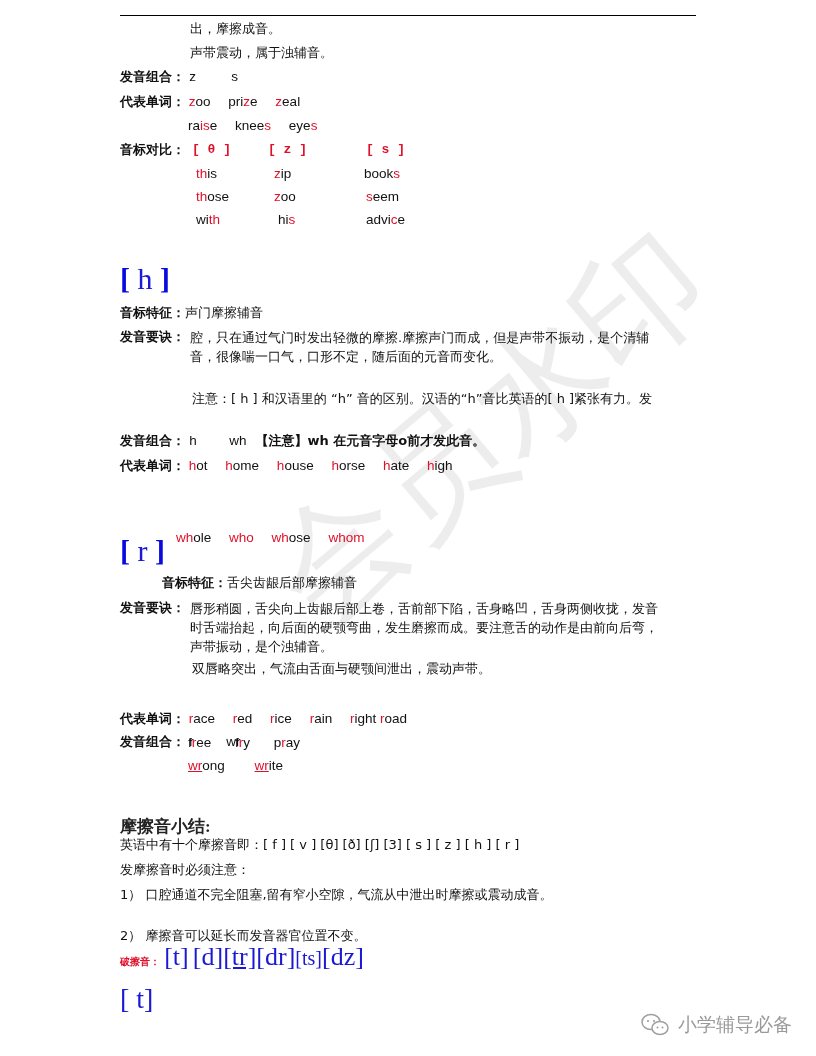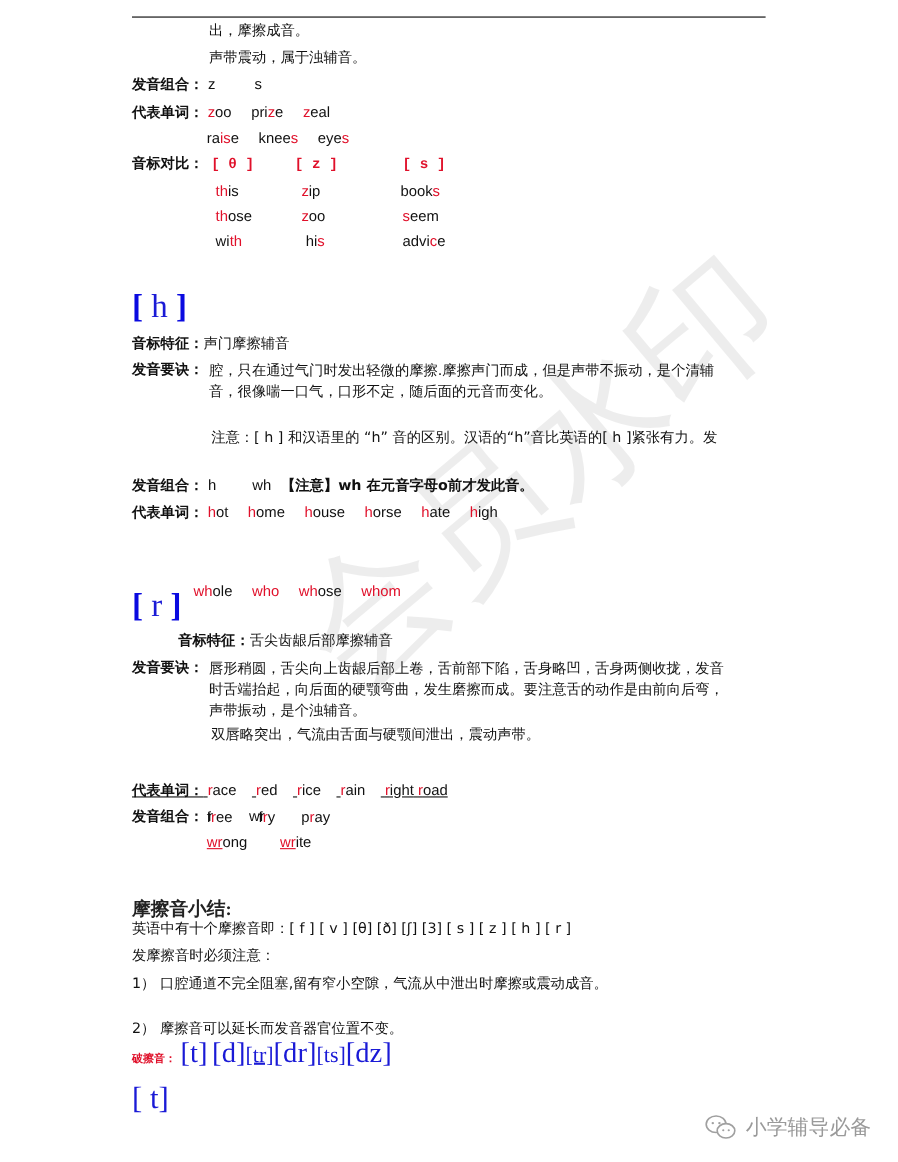--- a/index.html
+++ b/index.html
@@ -144,21 +144,21 @@
     <div>声带振动，是个浊辅音。</div>
   </div>
   <div class="row" style="left:192px; top:660px;"> 双唇略突出，气流由舌面与硬颚间泄出，震动声带。</div>
 
   <div class="row" style="left:120px; top:685px;margin-top:48px;">
     <span class="lbl">发音组合：</span>
     <span class="en" style="display:inline-block;width:33px;">r</span>
     <span class="en">wr</span>
   </div>
 
-  <div class="row en" style="left:120px; top:710px;text-decoration:underline;">
+  <div class="row en" style="left:120px; top:710px;">
     <span class="lbl">代表单词：</span>
     <span class="w"><span class="red">r</span><span>ace</span></span>
     <span class="w"><span class="red">r</span><span>ed</span></span>
     <span class="w"><span class="red">r</span><span>ice</span></span>
     <span class="w"><span class="red">r</span><span>ain</span></span>
     <span><span class="red">r</span><span>ight</span></span>
     <span><span class="red">r</span><span>oad</span></span>
   </div>
   <div class="row en" style="left:188px; top:734px;">
     <span class="w" style="margin-right:20px;"><span>f</span><span class="red">r</span><span>ee</span></span>
@@ -172,21 +172,21 @@
 
   <div class="heading" style="left:120px; top:815px;">摩擦音小结:</div>
   <div class="row" style="left:120px; top:836px;">英语中有十个摩擦音即：[ f ] [ v ] [θ]   [ð]   [ʃ]   [3] [ s ] [ z ] [ h ] [ r ]</div>
   <div class="row" style="left:120px; top:861px;">发摩擦音时必须注意：</div>
   <div class="row" style="left:120px; top:886px;">1） 口腔通道不完全阻塞,留有窄小空隙，气流从中泄出时摩擦或震动成音。</div>
   <div class="row" style="left:120px; top:927px;">2） 摩擦音可以延长而发音器官位置不变。</div>
 
   <div class="row" style="left:120px; top:940px; height:32px; line-height:32px;">
     <span class="lbl red" style="font-size:10px;">破擦音：</span>
     <span class="big-ipa" style="position:static; font-size:26px;">[t]</span>
-    <span class="big-ipa" style="position:static; font-size:26px;">[d]</span><span class="big-ipa" style="position:static; font-size:20px;text-decoration:underline;">[tr]</span><span class="big-ipa" style="position:static; font-size:26px;">[dr]</span><span class="big-ipa" style="position:static; font-size:20px;">[ts]</span><span class="big-ipa" style="position:static; font-size:26px;">[dz]</span>
+    <span class="big-ipa" style="position:static; font-size:26px;">[d]</span><span class="big-ipa" style="position:static; font-size:26px;text-decoration:underline;">[tr]</span><span class="big-ipa" style="position:static; font-size:26px;">[dr]</span><span class="big-ipa" style="position:static; font-size:20px;">[ts]</span><span class="big-ipa" style="position:static; font-size:26px;">[dz]</span>
   </div>
 
   <div class="big-ipa" style="left:120px; top:982px; font-size:28px;">[ t]</div>
 
   <div class="logo">
     <svg viewBox="0 0 30 26">
       <ellipse cx="11" cy="10" rx="9" ry="7.5" fill="none" stroke="#a0a0a0" stroke-width="1.5"></ellipse>
       <ellipse cx="20" cy="16" rx="8" ry="6.5" fill="#fff" stroke="#a0a0a0" stroke-width="1.5"></ellipse>
       <circle cx="8" cy="9" r="1.1" fill="#a0a0a0"></circle>
       <circle cx="14" cy="9" r="1.1" fill="#a0a0a0"></circle>

